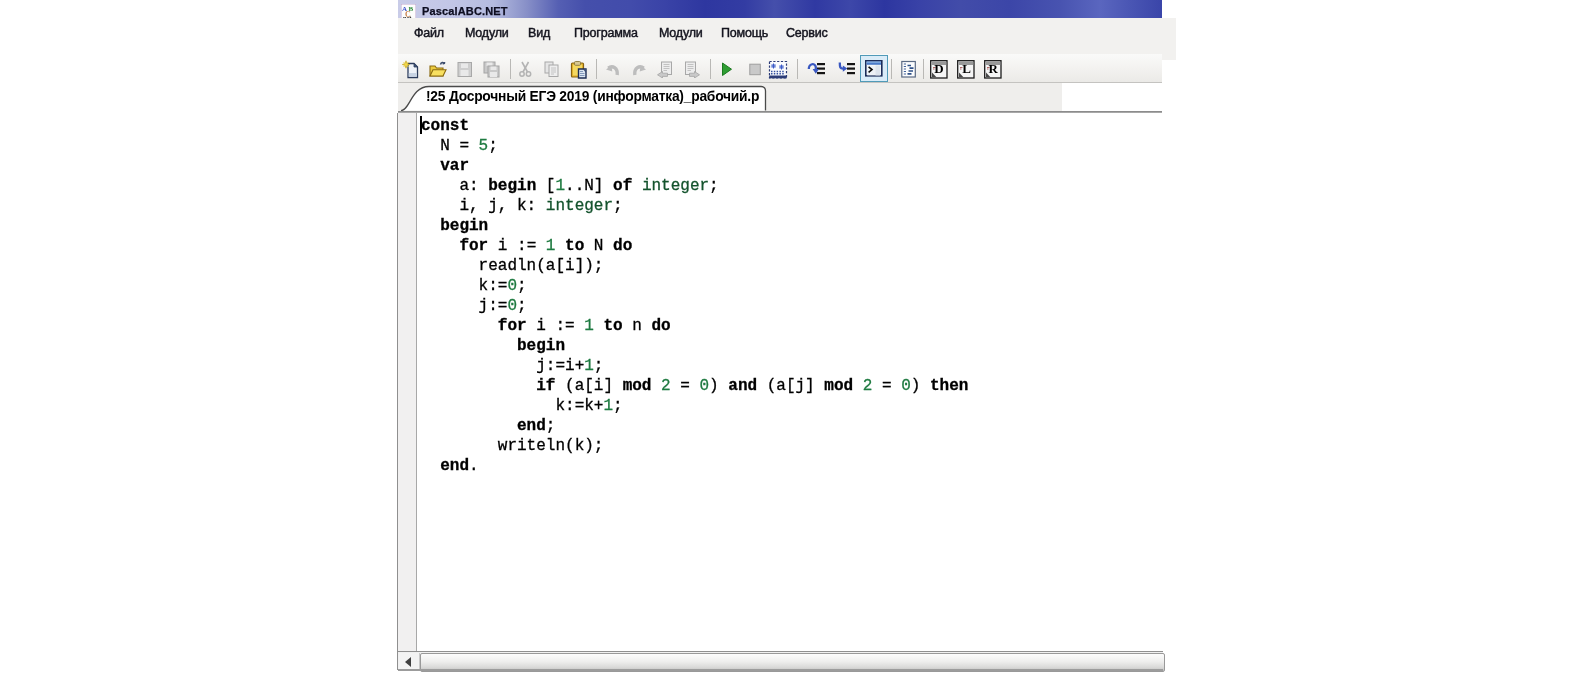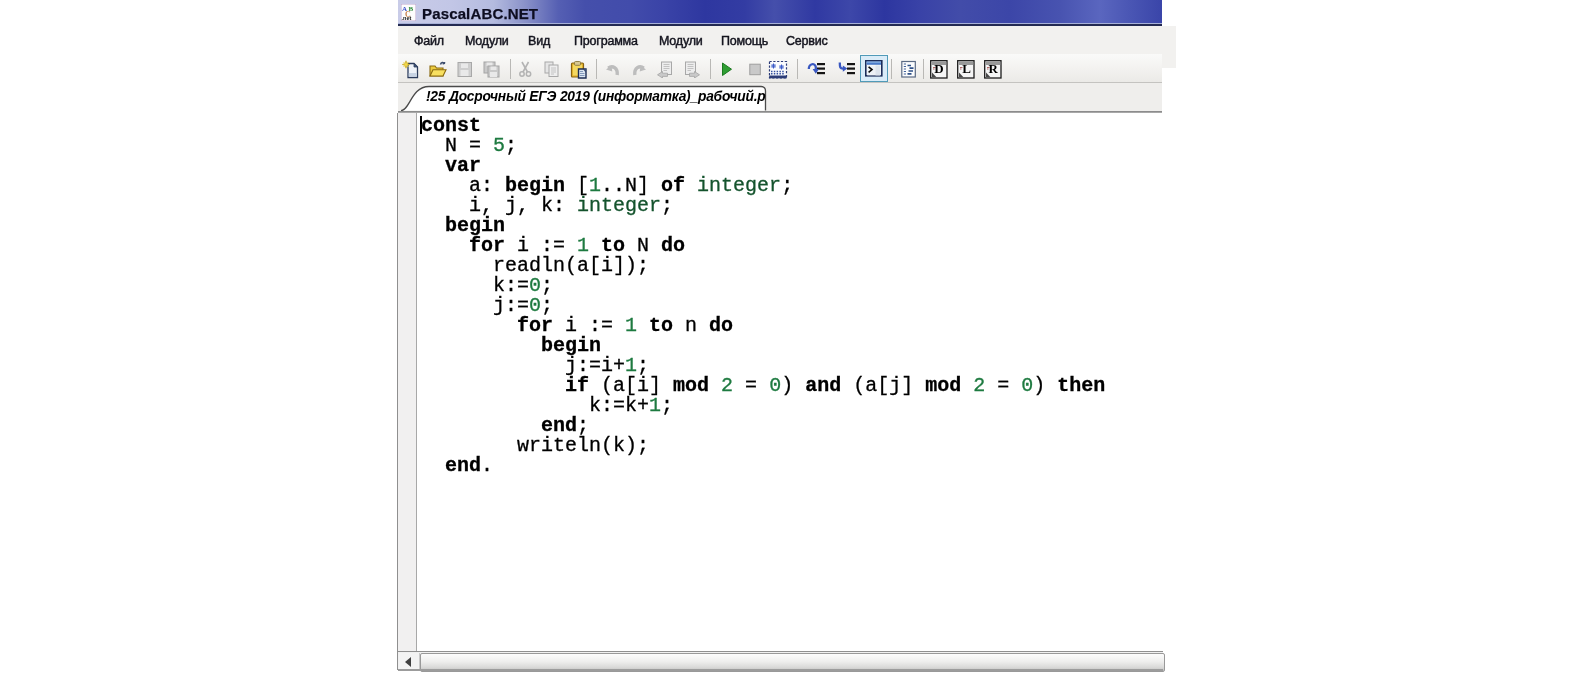--- a/index.html
+++ b/index.html
@@ -5,41 +5,41 @@
 html,body{margin:0;padding:0;background:#fff;}
 #canvas{position:relative;width:1588px;height:694px;background:#fff;overflow:hidden;
   font-family:"Liberation Sans",sans-serif;}
 #win{position:absolute;left:398px;top:0;width:764px;height:671px;background:#fff;}
 
 #title{position:absolute;left:0;top:0;width:764px;height:23px;
  background:linear-gradient(90deg,#c9cce8 0%,#c2c6e6 7%,#b4bbdf 12.5%,#8890c8 16.8%,#555fb3 21%,#454fab 24.5%,#424cab 30.4%,#3a43a7 34.9%,#2e37a0 40.2%,#333ca3 45.4%,#454fab 49.3%,#3039a2 54.6%,#3d47a9 59.2%,#2d36a0 63.7%,#3942a7 68.3%,#424ca9 73.6%,#3c46a8 80.1%,#4853b0 86.6%,#5a66bf 91.9%,#4a56b4 95.8%,#3a45a9 100%);}
 #titlelight{position:absolute;left:0;top:22.5px;width:764px;height:1px;background:#a8b1d8;}
 #titleline{position:absolute;left:0;top:23.5px;width:764px;height:2px;background:#232a52;}
 #appicon{position:absolute;left:3px;top:4px;width:15px;height:17px;}
-#apptext{position:absolute;left:24px;top:4.5px;font-size:15px;font-weight:bold;color:#0d0d20;letter-spacing:0.15px;-webkit-text-stroke:0.25px #0d0d20;}
-
-#menu{position:absolute;left:0;top:26px;width:764px;height:28px;background:#f2f1ef;padding:7px;}
+#apptext{position:absolute;left:24px;top:4.5px;font-size:11px;font-weight:bold;color:#0d0d20;letter-spacing:0.15px;-webkit-text-stroke:0.25px #0d0d20;}
+
+#menu{position:absolute;left:0;top:18px;width:764px;height:28px;background:#f2f1ef;padding:7px;}
 #menu .mi{position:absolute;top:8px;font-size:12.5px;color:#14141e;font-weight:400;-webkit-text-stroke:0.45px #14141e;letter-spacing:-0.2px;}
 
 #toolbar{position:absolute;left:0;top:54px;width:764px;height:28px;
  background:linear-gradient(180deg,#fafaf9 0%,#f4f3f1 45%,#ebeae7 100%);}
 #toolbar .sep{position:absolute;top:5px;width:1px;height:20px;background:#b9b8b5;}
 #toolbar .ic{position:absolute;top:5.5px;}
 #tbline{position:absolute;left:0;top:82px;width:764px;height:1px;background:#c4c3c0;}
 
-#tabstrip{position:absolute;left:0;top:83px;width:764px;height:28px;background:#efeeec;font-style:italic;}
+#tabstrip{position:absolute;left:0;top:83px;width:664px;height:28px;background:#efeeec;}
 #tabline{position:absolute;left:0;top:111px;width:764px;height:2px;background:linear-gradient(180deg,#7e7e7e,#b5b5b5);}
 #tabsvg{position:absolute;left:0;top:0;}
 #tabtext{position:absolute;left:28px;top:5.5px;font-size:13.8px;font-weight:bold;color:#000;letter-spacing:-0.22px;white-space:pre;}
 
 #editor{position:absolute;left:0;top:113px;width:764px;height:538px;background:#fff;}
 #gutter{position:absolute;left:0px;top:0;width:18px;height:538px;background:#f1f0f0;border-right:1px solid #a8a8a8;}
 #leftborder{position:absolute;left:-1.5px;top:0px;width:1.5px;height:557px;background:#8f8f8f;}
 #caret{position:absolute;left:22px;top:3px;width:1.5px;height:18px;background:#000;}
-#code{position:absolute;left:23px;top:3px;margin:0;font-family:"Liberation Mono",monospace;font-size:20px;line-height:20px;color:#000;-webkit-text-stroke:0.3px;}
+#code{position:absolute;left:23px;top:3px;margin:0;font-family:"Liberation Mono",monospace;font-size:16px;line-height:20px;color:#000;-webkit-text-stroke:0.3px;}
 #code .k{font-weight:bold;}
 #code .n{color:#1e7a40;}
 #code .t{color:#14532d;}
 
 #hscroll{position:absolute;left:0;top:651px;width:765px;height:19px;border-top:1px solid #8f8f8f;background:#f0f0f0;}
 #hsbtn{position:absolute;left:0.5px;top:1px;width:20px;height:17px;background:#f3f3f3;border-right:1px solid #c9c9c9;}
 #hsbtn .arr{position:absolute;left:6px;top:4px;width:0;height:0;border-top:5px solid transparent;border-bottom:5px solid transparent;border-right:6px solid #404040;}
 #hsthumb{position:absolute;left:21.5px;top:0.5px;width:743px;height:17px;
  background:linear-gradient(180deg,#fcfcfc 0%,#eeeeed 45%,#dadad9 78%,#c0c0bf 100%);
  border:1px solid #999999;border-radius:2px;}

